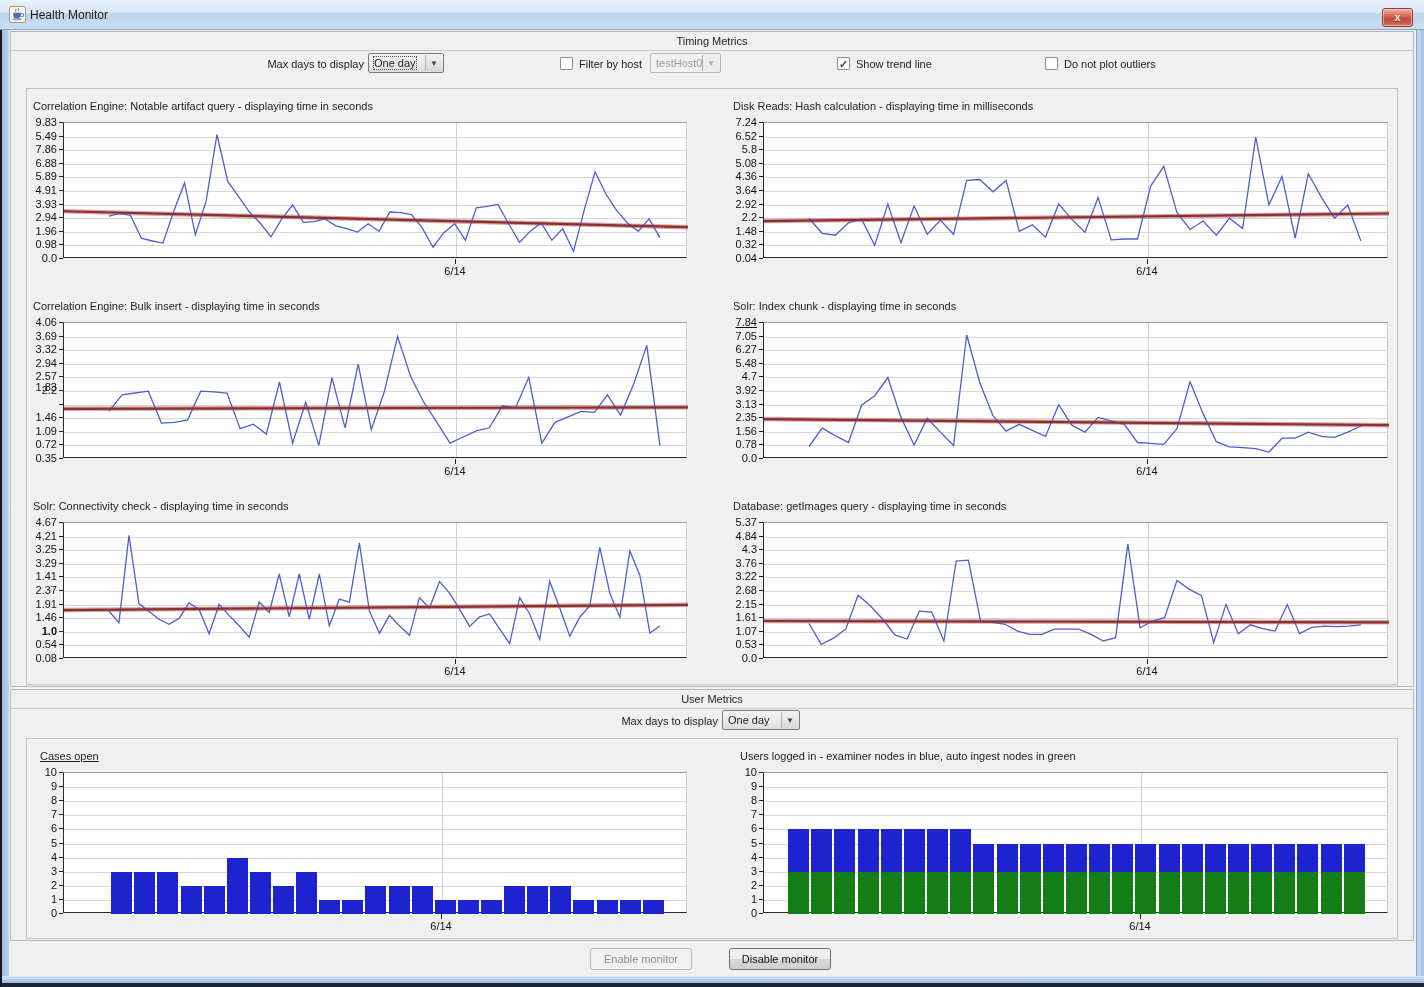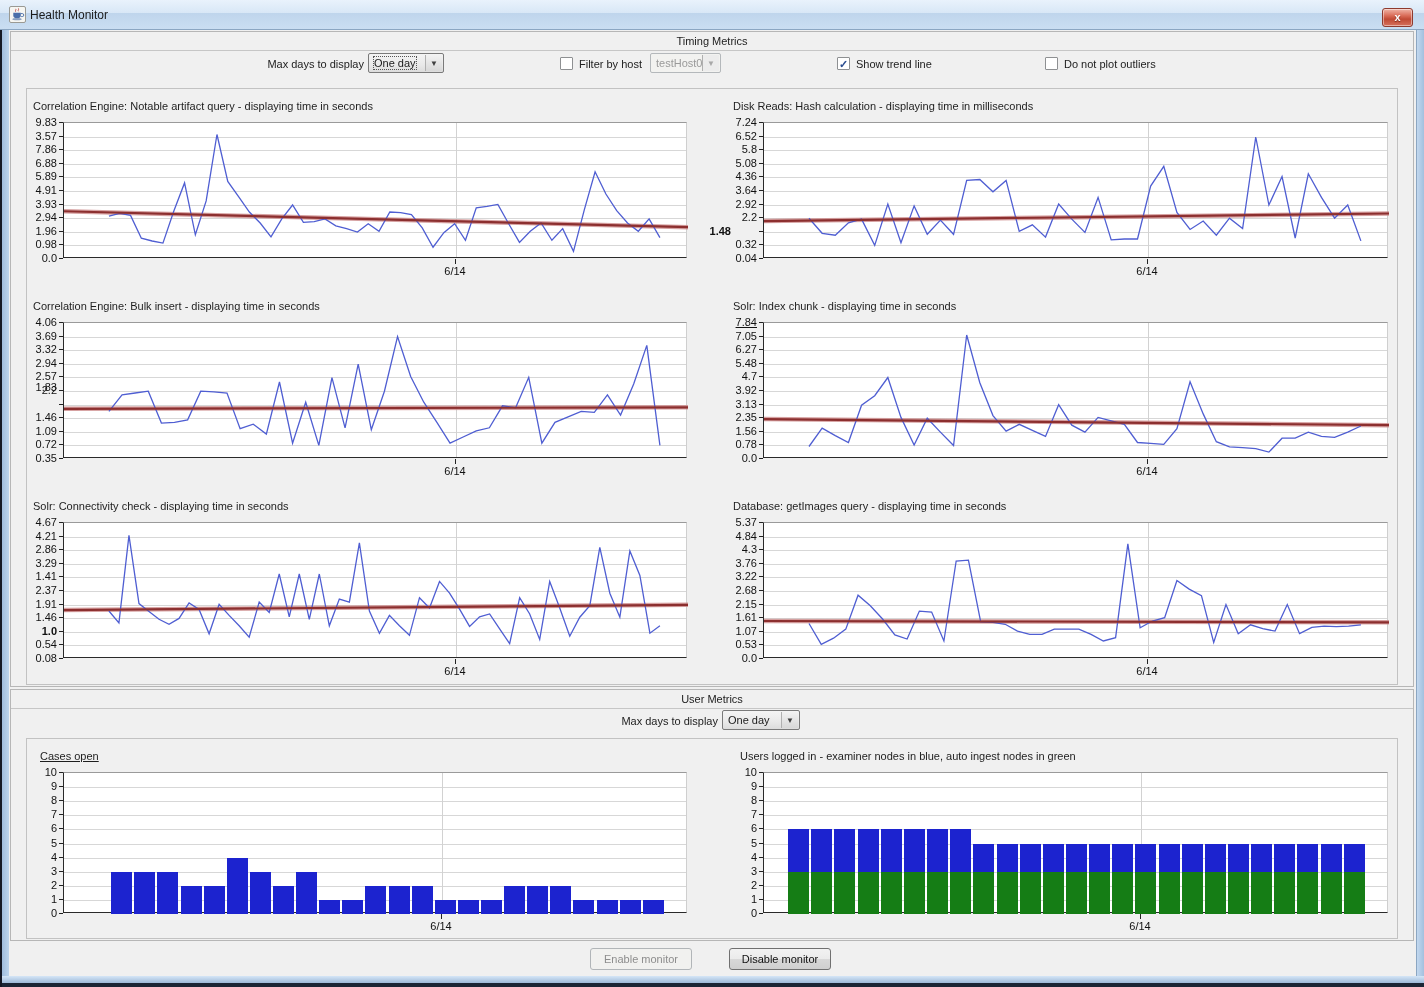--- a/index.html
+++ b/index.html
@@ -138,21 +138,21 @@
       <div class="gridline-h" style="top:122.4px;"></div>
       <div class="gridline-v" style="left:392px;"></div>
       <svg width="624" height="136">
         <line x1="0" y1="88.26856561546286" x2="624" y2="104.17904374364191" stroke="#cc8a8a" stroke-width="4.5" stroke-opacity="0.8"></line>
         <polyline points="44.928,93.1 55.73176470588235,90.3 66.5355294117647,92.4 77.33929411764706,115.2 88.14305882352942,118.0 98.94682352941176,120.1 109.75058823529412,88.3 120.55435294117646,59.9 131.35811764705883,111.8 142.16188235294118,77.9 152.96564705882352,11.5 163.7694117647059,58.5 174.5731764705882,73.7 185.37694117647058,89.0 196.18070588235292,100.0 206.9844705882353,113.9 217.78823529411767,95.9 228.592,82.0 239.39576470588236,99.3 250.19952941176473,98.6 261.00329411764704,95.9 271.8070588235294,102.8 282.6108235294118,105.6 293.4145882352941,109.0 304.2183529411765,100.7 315.0221176470588,108.3 325.82588235294116,89.0 336.62964705882354,89.7 347.4334117647059,91.7 358.2371764705882,104.9 369.04094117647054,124.2 379.8447058823529,109.7 390.6484705882353,100.7 401.45223529411766,117.3 412.256,84.8 423.0597647058823,83.4 433.86352941176466,81.4 444.66729411764703,100.7 455.4710588235294,119.4 466.2748235294117,108.3 477.0785882352941,100.0 487.88235294117646,117.3 498.6861176470588,105.6 509.48988235294115,128.4 520.2936470588236,86.9 531.0974117647058,48.8 541.9011764705882,71.0 552.7049411764706,87.6 563.5087058823528,100.0 574.3124705882353,108.3 585.1162352941176,95.9 595.92,114.6" fill="none" stroke="#4f5ed2" stroke-width="1.3"></polyline>
         <line x1="0" y1="88.26856561546286" x2="624" y2="104.17904374364191" stroke="#8c2f2f" stroke-width="2.2" stroke-opacity="1"></line>
       </svg>
     </div>
     <span class="ytick-label" style="left:15px; top:116px;">9.83</span>
     <span class="ytick-mark" style="left:59px; top:122px;"></span>
-    <span class="ytick-label" style="left:15px; top:129.6px;">3.57</span>
+    <span class="ytick-label" style="left:15px; top:129.6px;">5.49</span>
     <span class="ytick-mark" style="left:59px; top:135.6px;"></span>
     <span class="ytick-label" style="left:15px; top:143.2px;">7.86</span>
     <span class="ytick-mark" style="left:59px; top:149.2px;"></span>
     <span class="ytick-label" style="left:15px; top:156.8px;">6.88</span>
     <span class="ytick-mark" style="left:59px; top:162.8px;"></span>
     <span class="ytick-label" style="left:15px; top:170.4px;">5.89</span>
     <span class="ytick-mark" style="left:59px; top:176.4px;"></span>
     <span class="ytick-label" style="left:15px; top:184px;">4.91</span>
     <span class="ytick-mark" style="left:59px; top:190px;"></span>
     <span class="ytick-label" style="left:15px; top:197.6px;">3.93</span>
@@ -194,21 +194,21 @@
     <span class="ytick-label" style="left:715px; top:156.8px;">5.08</span>
     <span class="ytick-mark" style="left:759px; top:162.8px;"></span>
     <span class="ytick-label" style="left:715px; top:170.4px;">4.36</span>
     <span class="ytick-mark" style="left:759px; top:176.4px;"></span>
     <span class="ytick-label" style="left:715px; top:184px;">3.64</span>
     <span class="ytick-mark" style="left:759px; top:190px;"></span>
     <span class="ytick-label" style="left:715px; top:197.6px;">2.92</span>
     <span class="ytick-mark" style="left:759px; top:203.6px;"></span>
     <span class="ytick-label" style="left:715px; top:211.2px;">2.2</span>
     <span class="ytick-mark" style="left:759px; top:217.2px;"></span>
-    <span class="ytick-label" style="left:689px; top:224.8px;font-weight:bold;">1.48</span>
+    <span class="ytick-label" style="left:715px; top:224.8px;">1.48</span>
     <span class="ytick-mark" style="left:759px; top:230.8px;"></span>
     <span class="ytick-label" style="left:715px; top:238.4px;">0.32</span>
     <span class="ytick-mark" style="left:759px; top:244.4px;"></span>
     <span class="ytick-label" style="left:715px; top:252px;">0.04</span>
     <span class="ytick-mark" style="left:759px; top:258px;"></span>
     <span class="xtick-mark" style="left:1147px; top:259px;"></span>
     <span class="xtick-label" style="left:1127px; top:265px;">6/14</span>
     <span class="chart-title" style="left:33px; top:300px;">Correlation Engine: Bulk insert - displaying time in seconds</span>
     <div class="plot" style="left:63px; top:322px; width:624px; height:136px;">
       <div class="gridline-h" style="top:13.6px;"></div>
@@ -308,21 +308,21 @@
       <svg width="624" height="136">
         <line x1="0" y1="87.1111111111111" x2="624" y2="81.77777777777779" stroke="#cc8a8a" stroke-width="4.5" stroke-opacity="0.8"></line>
         <polyline points="44.928,88.0 54.94603636363635,99.9 64.96407272727272,12.4 74.98210909090909,80.6 85.00014545454545,88.6 95.01818181818183,96.3 105.03621818181817,101.3 115.05425454545454,95.4 125.07229090909091,80.0 135.09032727272725,86.5 145.10836363636363,110.8 155.1264,81.2 165.14443636363637,92.4 175.16247272727273,102.8 185.18050909090908,114.1 195.19854545454547,79.1 205.21658181818182,89.5 215.2346181818182,51.0 225.25265454545453,93.9 235.27069090909092,51.0 245.28872727272727,96.3 255.30676363636363,51.0 265.32480000000004,102.8 275.34283636363637,76.1 285.36087272727275,79.1 295.3789090909091,19.9 305.39694545454546,88.0 315.41498181818184,110.2 325.43301818181817,92.4 335.45105454545455,102.8 345.46909090909094,112.3 355.4871272727273,74.7 365.5051636363636,85.0 375.5231999999999,58.4 385.54123636363636,70.2 395.5592727272727,86.2 405.57730909090907,103.4 415.5953454545454,93.9 425.61338181818184,91.0 435.6314181818181,105.8 445.64945454545455,120.6 455.66749090909093,74.7 465.6855272727272,91.0 475.70356363636364,116.4 485.72159999999997,58.4 495.73963636363635,85.0 505.7576727272727,113.2 515.775709090909,94.2 525.7937454545455,82.7 535.8117818181818,24.3 545.8298181818182,70.2 555.8478545454545,94.2 565.8658909090908,27.9 575.8839272727272,52.4 585.9019636363636,110.2 595.92,102.8" fill="none" stroke="#4f5ed2" stroke-width="1.3"></polyline>
         <line x1="0" y1="87.1111111111111" x2="624" y2="81.77777777777779" stroke="#8c2f2f" stroke-width="2.2" stroke-opacity="1"></line>
       </svg>
     </div>
     <span class="ytick-label" style="left:15px; top:516px;">4.67</span>
     <span class="ytick-mark" style="left:59px; top:522px;"></span>
     <span class="ytick-label" style="left:15px; top:529.6px;">4.21</span>
     <span class="ytick-mark" style="left:59px; top:535.6px;"></span>
-    <span class="ytick-label" style="left:15px; top:543.2px;">2.86</span>
+    <span class="ytick-label" style="left:15px; top:543.2px;">3.25</span>
     <span class="ytick-mark" style="left:59px; top:549.2px;"></span>
     <span class="ytick-label" style="left:15px; top:556.8px;">3.29</span>
     <span class="ytick-mark" style="left:59px; top:562.8px;"></span>
     <span class="ytick-label" style="left:15px; top:570.4px;">1.41</span>
     <span class="ytick-mark" style="left:59px; top:576.4px;"></span>
     <span class="ytick-label" style="left:15px; top:584px;">2.37</span>
     <span class="ytick-mark" style="left:59px; top:590px;"></span>
     <span class="ytick-label" style="left:15px; top:597.6px;">1.91</span>
     <span class="ytick-mark" style="left:59px; top:603.6px;"></span>
     <span class="ytick-label" style="left:15px; top:611.2px;">1.46</span>

